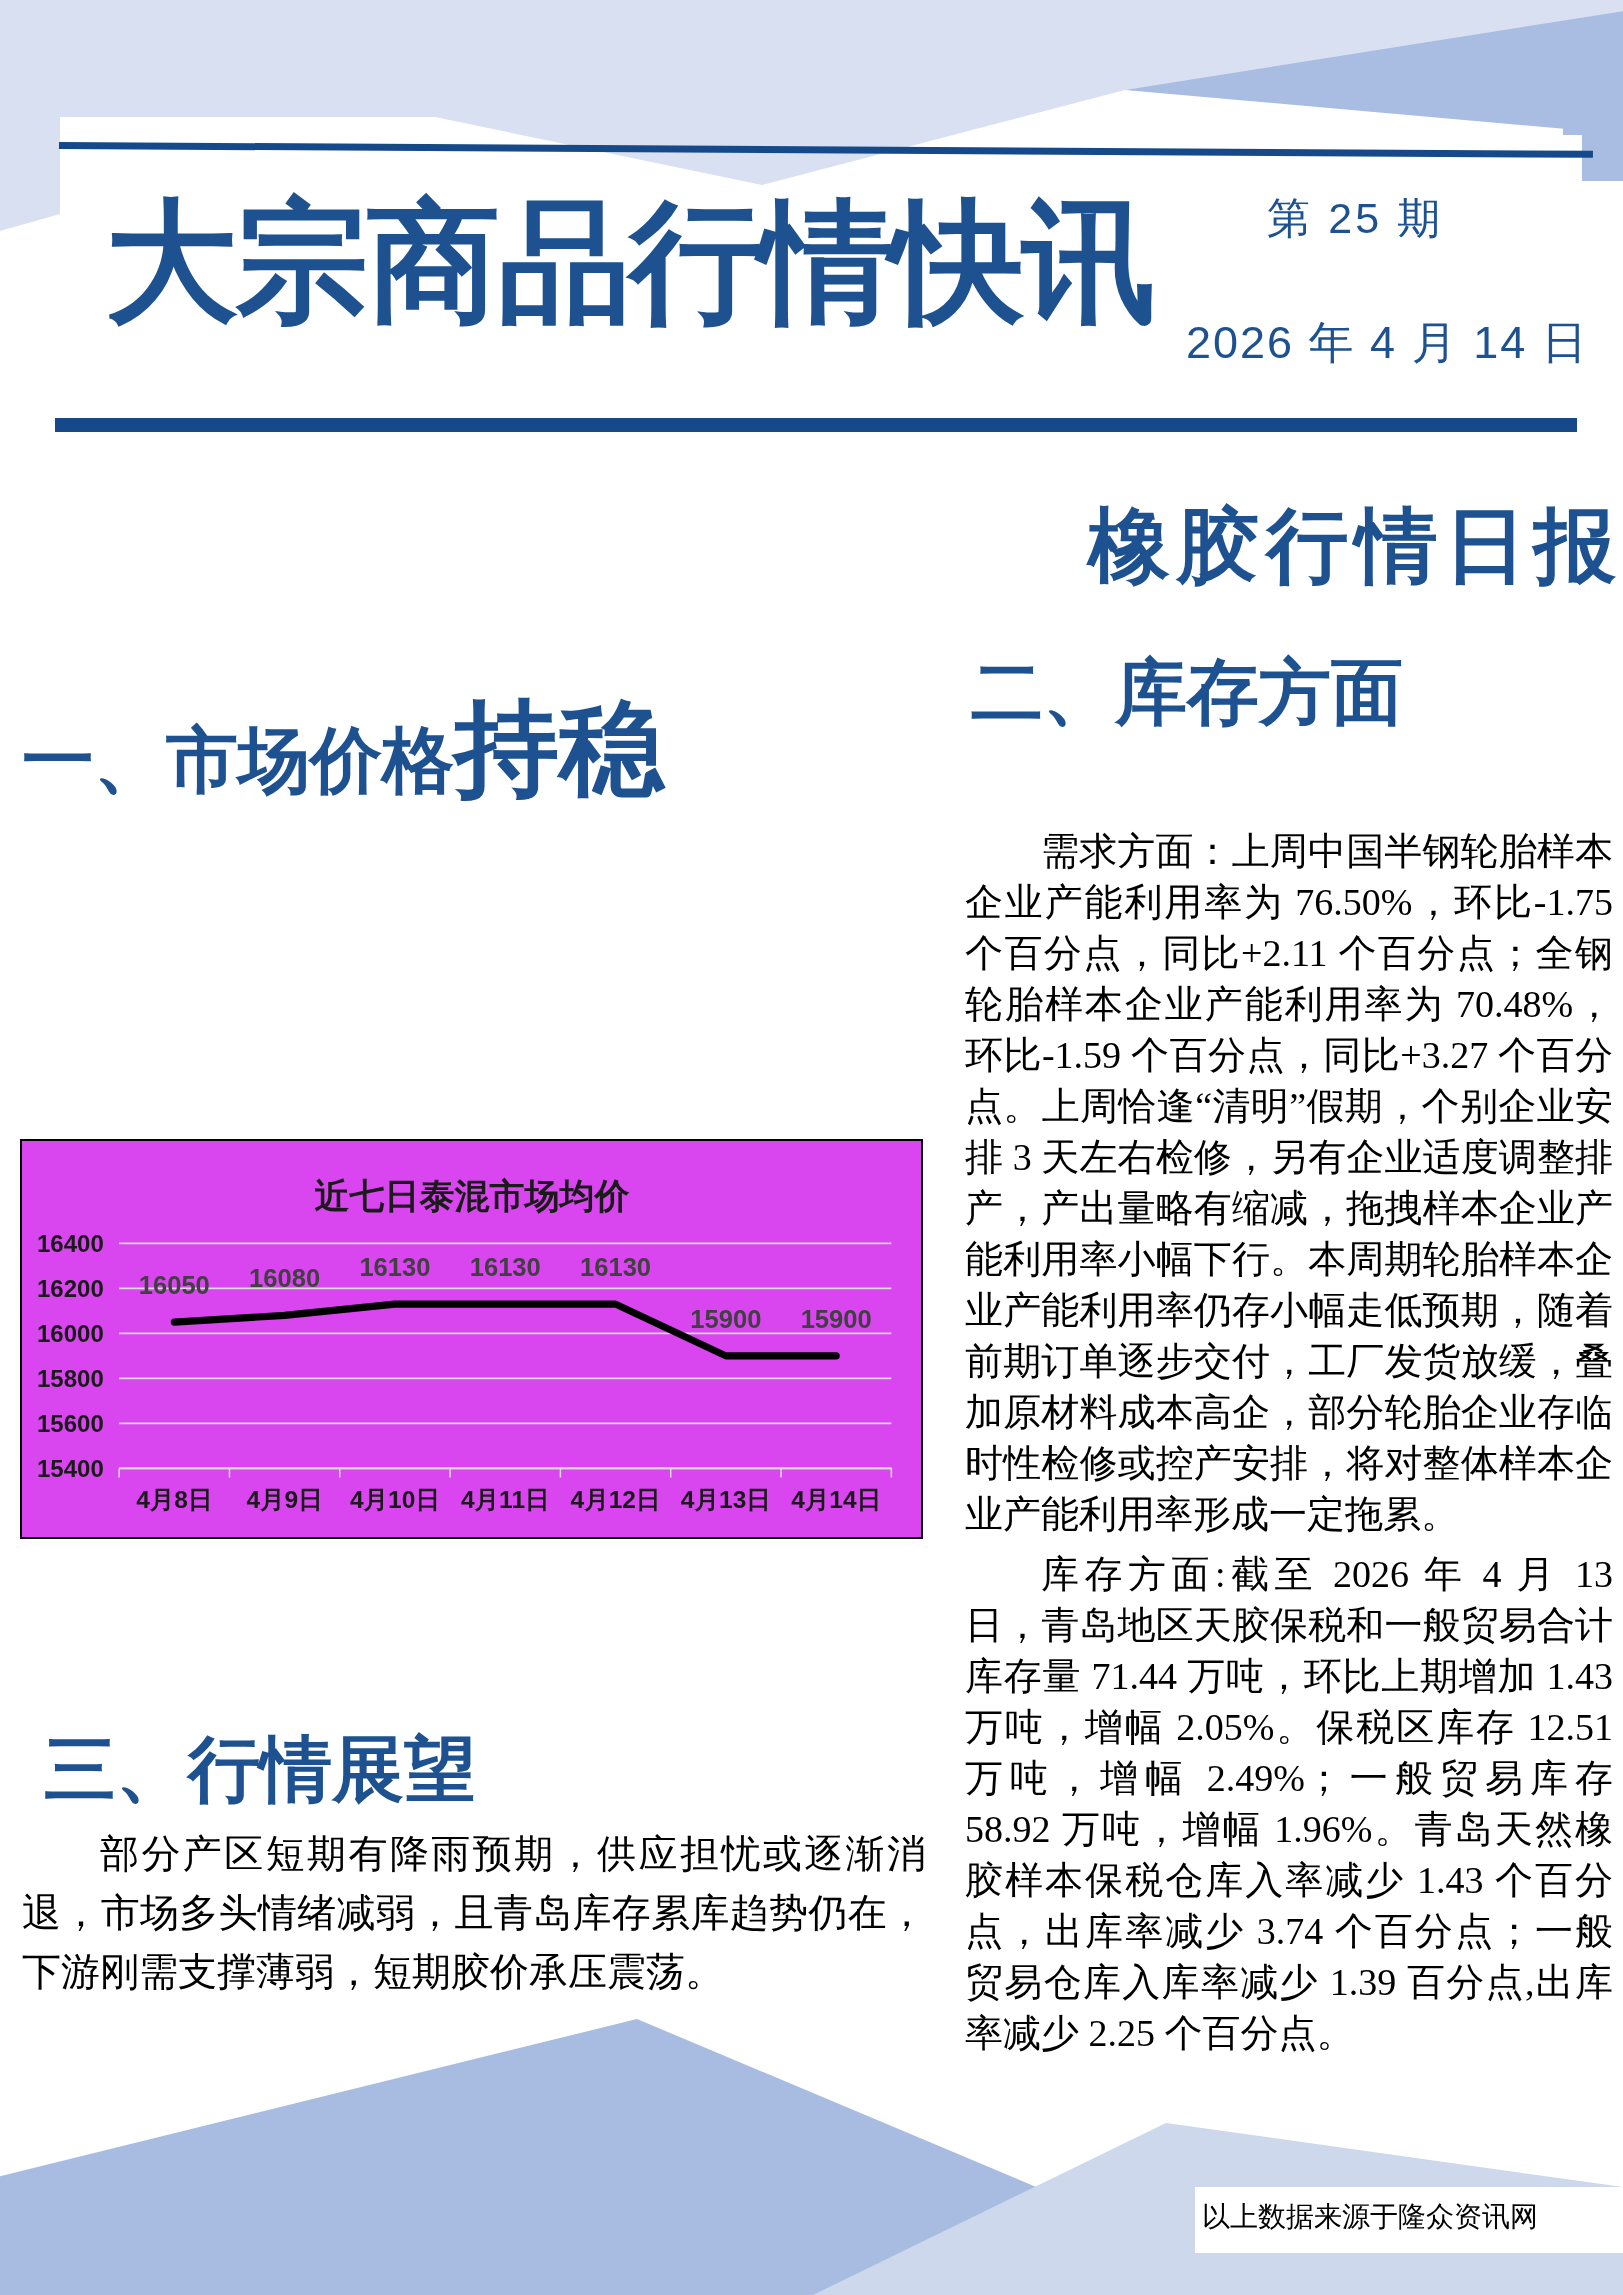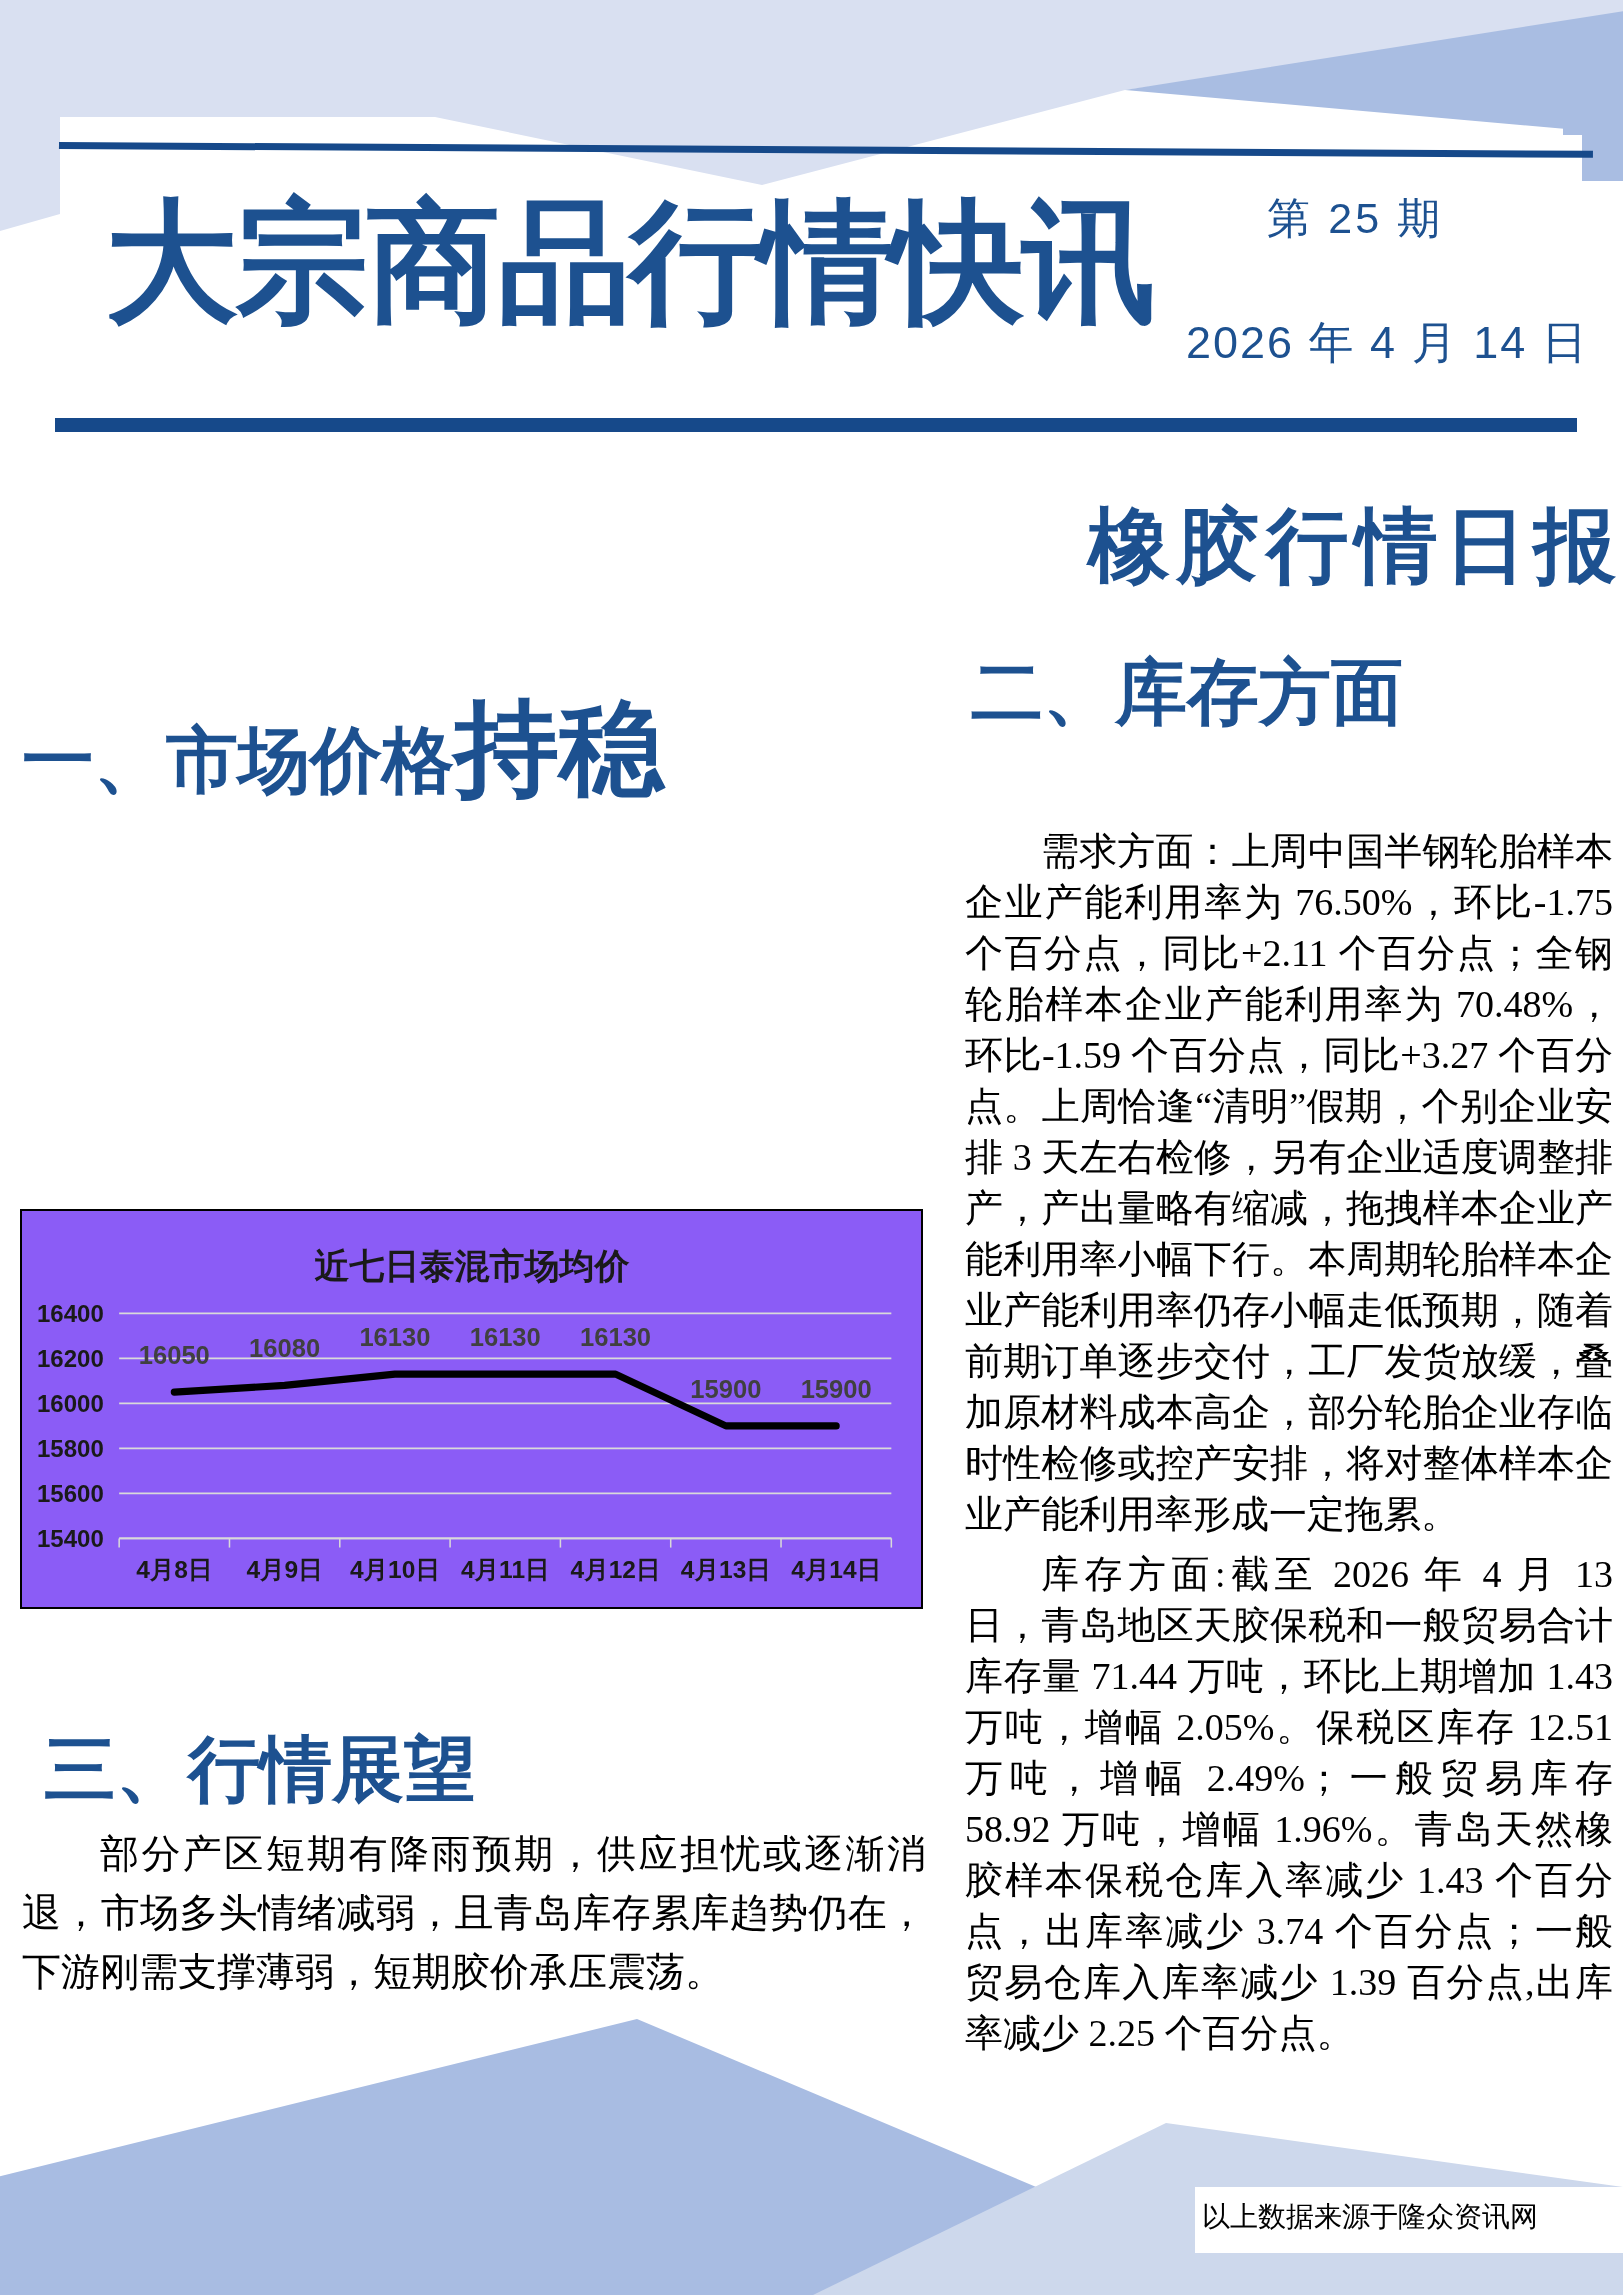--- a/index.html
+++ b/index.html
@@ -34,21 +34,21 @@
   .h2{left:971px;top:645px;font-size:72px;}
   .h3{left:44px;top:1722px;font-size:72px;}
   
   .para{color:#000;text-align:justify;text-indent:2em;}
   .p-left{left:22px;top:797px;width:904px;font-size:39px;line-height:54px;}
   .p-right{left:965px;width:648px;font-size:38px;line-height:51px;}
   .p-r1{top:787px;margin-top:39px;}
   .p-r2{top:1549px;}
   .p-outlook{left:22px;top:1824px;width:904px;font-size:39px;line-height:59px;}
   
-  .chart-box{left:20.4px;top:1209px;width:903px;height:400px;background:#8b5cf6;
+  .chart-box{left:20.4px;top:1139px;width:903px;height:400px;background:#d946ef;
     border:2px solid #000;box-sizing:border-box;}
   .chart-title{position:absolute;left:0;right:0;top:32px;text-align:center;color:#1a1a1a;
     font-family:"Liberation Sans", sans-serif;font-weight:900;font-size:35px;}
   .chart-canvas{position:absolute;left:0;top:0;width:899px;height:396px;}
   .chart-canvas text{font-family:"Liberation Sans", sans-serif;}
   
   .foot-tri-dark{background:#a8bce2;
     clip-path:polygon(637px 2019px,1293px 2295px,-481px 2295px);}
   .foot-tri-light{background:#cdd8ec;
     clip-path:polygon(1166px 2123px,813px 2295px,1623px 2295px,1623px 2187px);}

